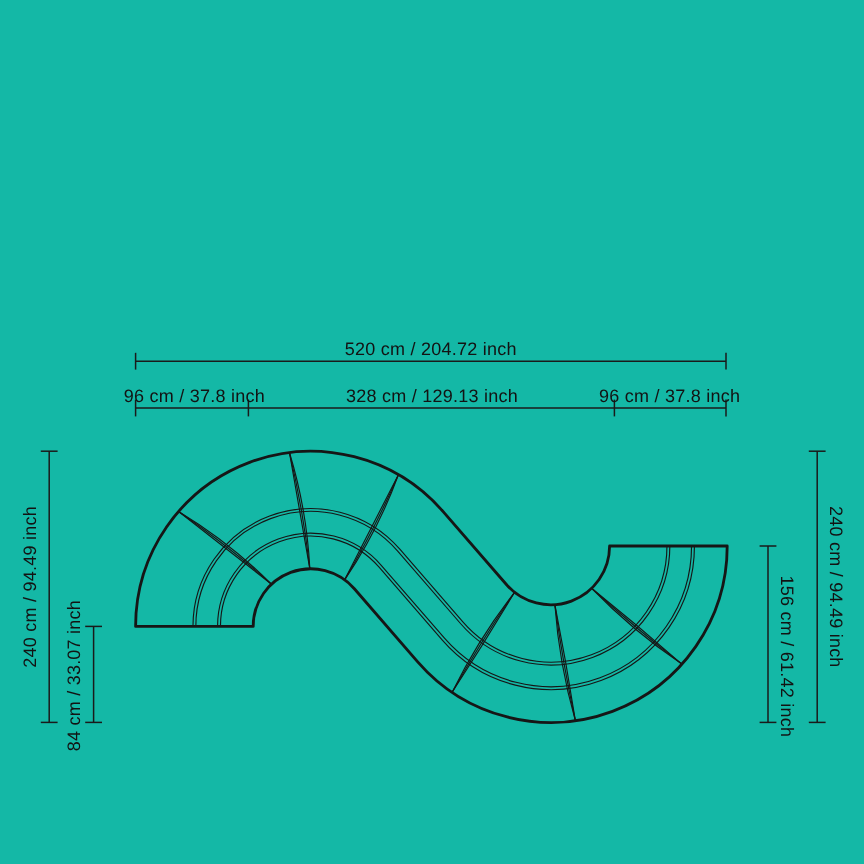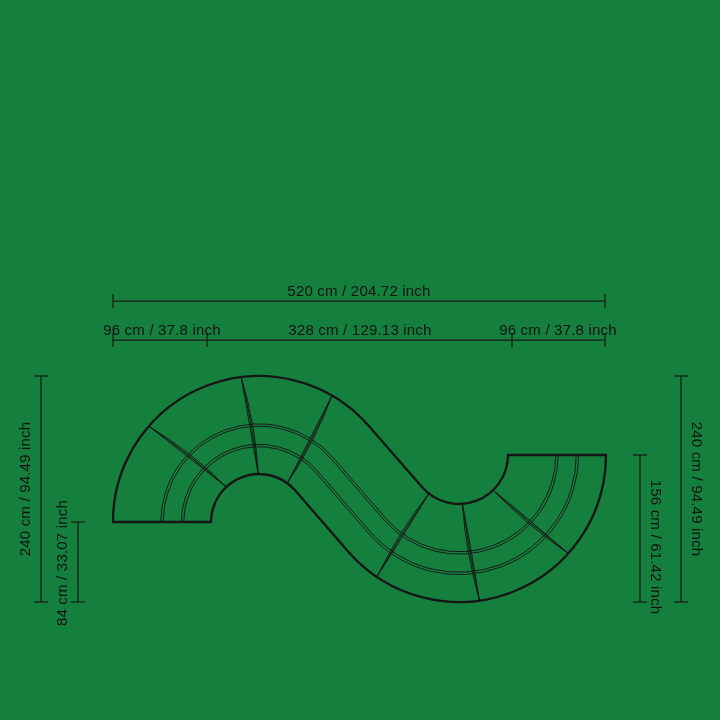--- a/index.html
+++ b/index.html
@@ -1,17 +1,17 @@
 <!DOCTYPE html>
 <html><head>
 <meta charset="utf-8">
 <style>
   html,body{margin:0;padding:0;background:#ffffff;}
   .stage{
-    position:relative;width:720px;height:720px;background:#15803d;overflow:hidden;
+    position:relative;width:720px;height:720px;background:#14b8a6;overflow:hidden;
     font-family:"Liberation Sans","DejaVu Sans",sans-serif;
     text-align:right;
   }
   svg text{
     font-family:"Liberation Sans","DejaVu Sans",sans-serif;
     font-size:15px;
     letter-spacing:0.2px;
   }
   .dimline{fill:none;stroke-width:1.25px;}
 </style>

